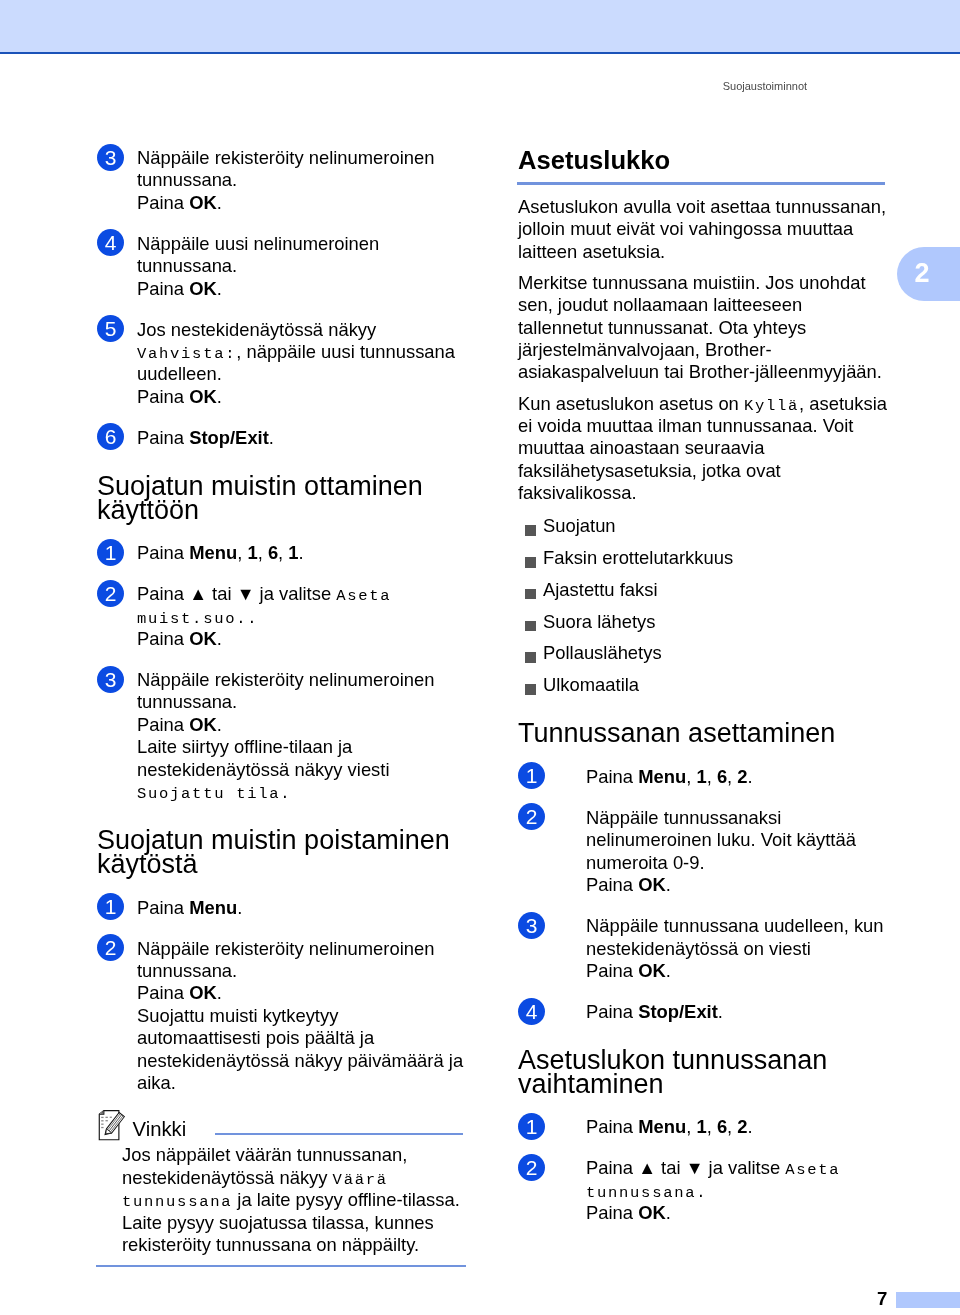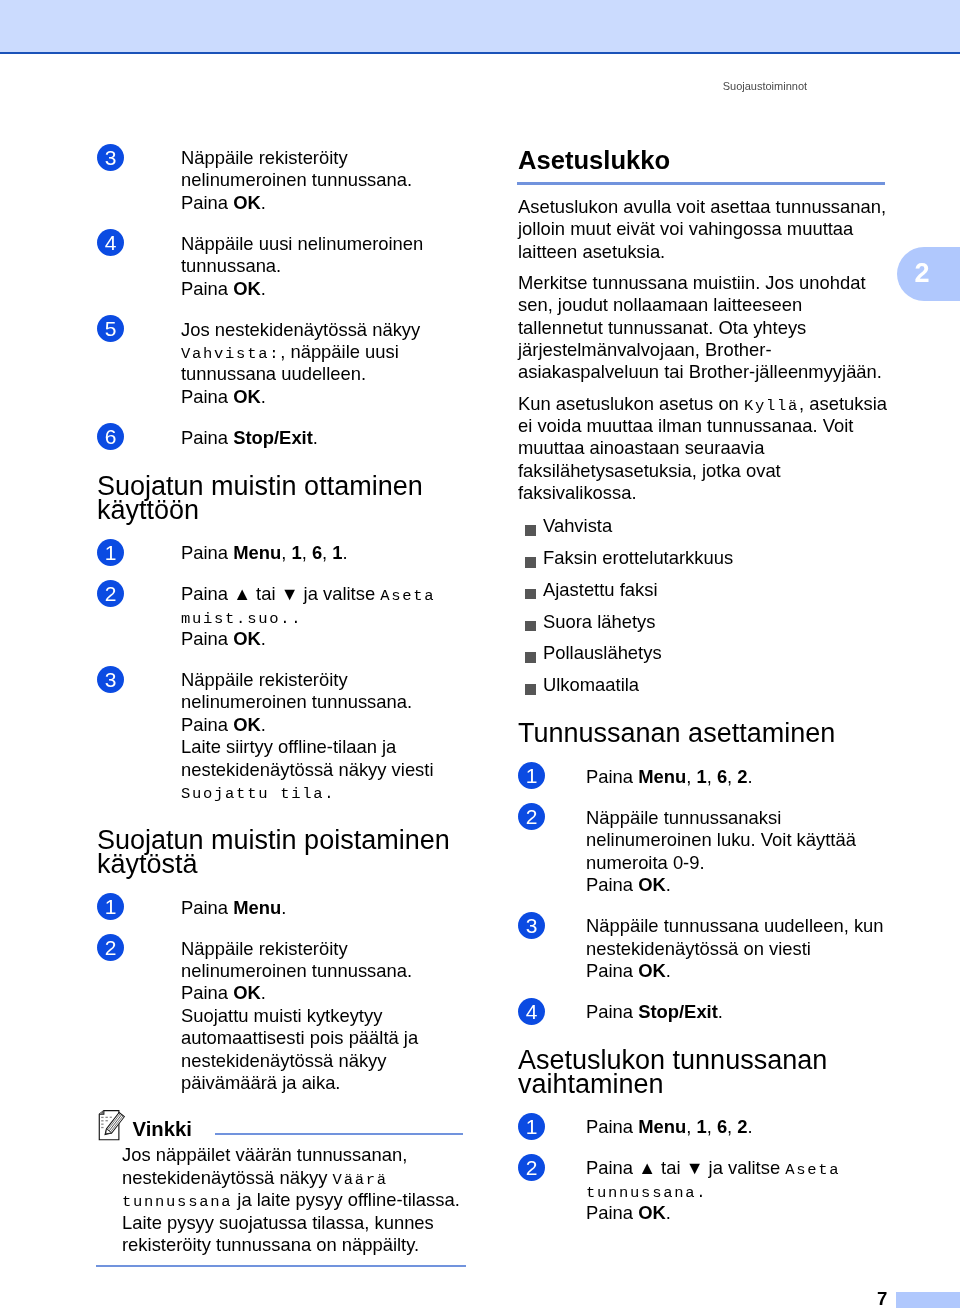--- a/index.html
+++ b/index.html
@@ -19,21 +19,21 @@
   .col-right{left:518px;top:145px;width:370px;}
 
   
   .step{position:relative;padding-left:40px;margin-bottom:18.6px;}
   .col-left .step{padding-right:1px;}
   .step:last-child{margin-bottom:0;}
   .step .num{position:absolute;left:0;top:-3.4px;width:27px;height:27px;border-radius:50%;
     background:#0b4be2;color:#fff;font-size:21px;font-weight:400;
     display:flex;align-items:center;justify-content:center;line-height:1;}
   .step p{margin:0;font-size:18.4px;line-height:22.4px;}
-  .col-left .step p{max-width:327px;margin-left:44px;}
+  .col-left .step p{max-width:327px;}
   .col-right .step p{max-width:326px;margin-left:28px;}
   b{font-weight:bold;}
   .lcd{font-family:"Liberation Mono", monospace;font-size:15.5px;letter-spacing:1.72px;line-height:15.5px;}
   .arrow{font-size:18px;line-height:18px;}
 
   h2.sec{font-size:27px;font-weight:normal;margin:25.9px 0 0 0;line-height:23.5px;}
   ul.sq + h2.sec{margin-top:21.35px;}
   h2.sec + div{padding-top:20.2px;}
 
   h1.chap{font-size:25.6px;font-weight:bold;margin:0;line-height:28px;padding-top:1px;}
@@ -48,21 +48,21 @@
 
   .tab2{position:absolute;right:0;top:246.7px;width:63px;height:54px;background:#b0c8fd;
     border-top-left-radius:27px;border-bottom-left-radius:27px;
     color:#ffffff;font-size:27px;font-weight:bold;line-height:1;
     padding-left:17px;box-sizing:border-box;}
   .tab2 span{position:absolute;left:17.5px;top:13.2px;}
 
   .note{position:relative;margin-top:16.9px;width:369px;}
   .note-head{position:relative;height:33px;}
   .note-icon{position:absolute;left:1px;top:-1px;width:31px;height:32px;display:block;}
-  .note-title{position:absolute;left:35.5px;top:7.2px;font-size:20.3px;font-weight:bold;line-height:23px;}
+  .note-title{position:absolute;left:35.5px;top:7.2px;font-size:20.3px;font-weight:normal;line-height:23px;}
   .note-line{position:absolute;left:118px;top:22px;right:3px;height:2px;background:#7193dd;}
   .note-body{margin-top:0px;font-size:18.4px;line-height:22.4px;padding-left:25px;width:340px;}
   .note-bottom{height:2px;background:#7193dd;margin:9px 0 0 -1.5px;width:370.5px;}
 
   .pagenum{position:absolute;left:877px;top:1289.5px;font-size:18.6px;font-weight:bold;line-height:1;}
   .page-bar{position:absolute;left:896px;top:1291.7px;width:64px;height:16.6px;background:#b0c8fd;}
 </style>
 </head>
 <body>
 
@@ -162,21 +162,21 @@
   </div>
 </div>
 
 <div class="col col-right">
   <h1 class="chap">Asetuslukko</h1>
   <div class="chap-rule"></div>
   <p class="body"><span>Asetuslukon avulla voit asettaa tunnussanan, jolloin muut eivät voi vahingossa muuttaa laitteen asetuksia.</span></p>
   <p class="body"><span>Merkitse tunnussana muistiin. Jos unohdat sen, joudut nollaamaan laitteeseen tallennetut tunnussanat. Ota yhteys järjestelmänvalvojaan, Brother-asiakaspalveluun tai Brother-jälleenmyyjään.</span></p>
   <p class="body"><span>Kun asetuslukon asetus on </span><span class="lcd">Kyllä</span><span>, asetuksia ei voida muuttaa ilman tunnussanaa. Voit muuttaa ainoastaan seuraavia faksilähetysasetuksia, jotka ovat faksivalikossa.</span></p>
   <ul class="sq">
-      <li>Vahvista</li>
+      <li>Suojatun</li>
       <li>Faksin erottelutarkkuus</li>
       <li>Ajastettu faksi</li>
       <li>Suora lähetys</li>
       <li>Pollauslähetys</li>
       <li>Ulkomaatila</li>
     </ul>
   <h2 class="sec">Tunnussanan asettaminen</h2>
   <div>
       <div class="step">
         <span class="num">1</span>

